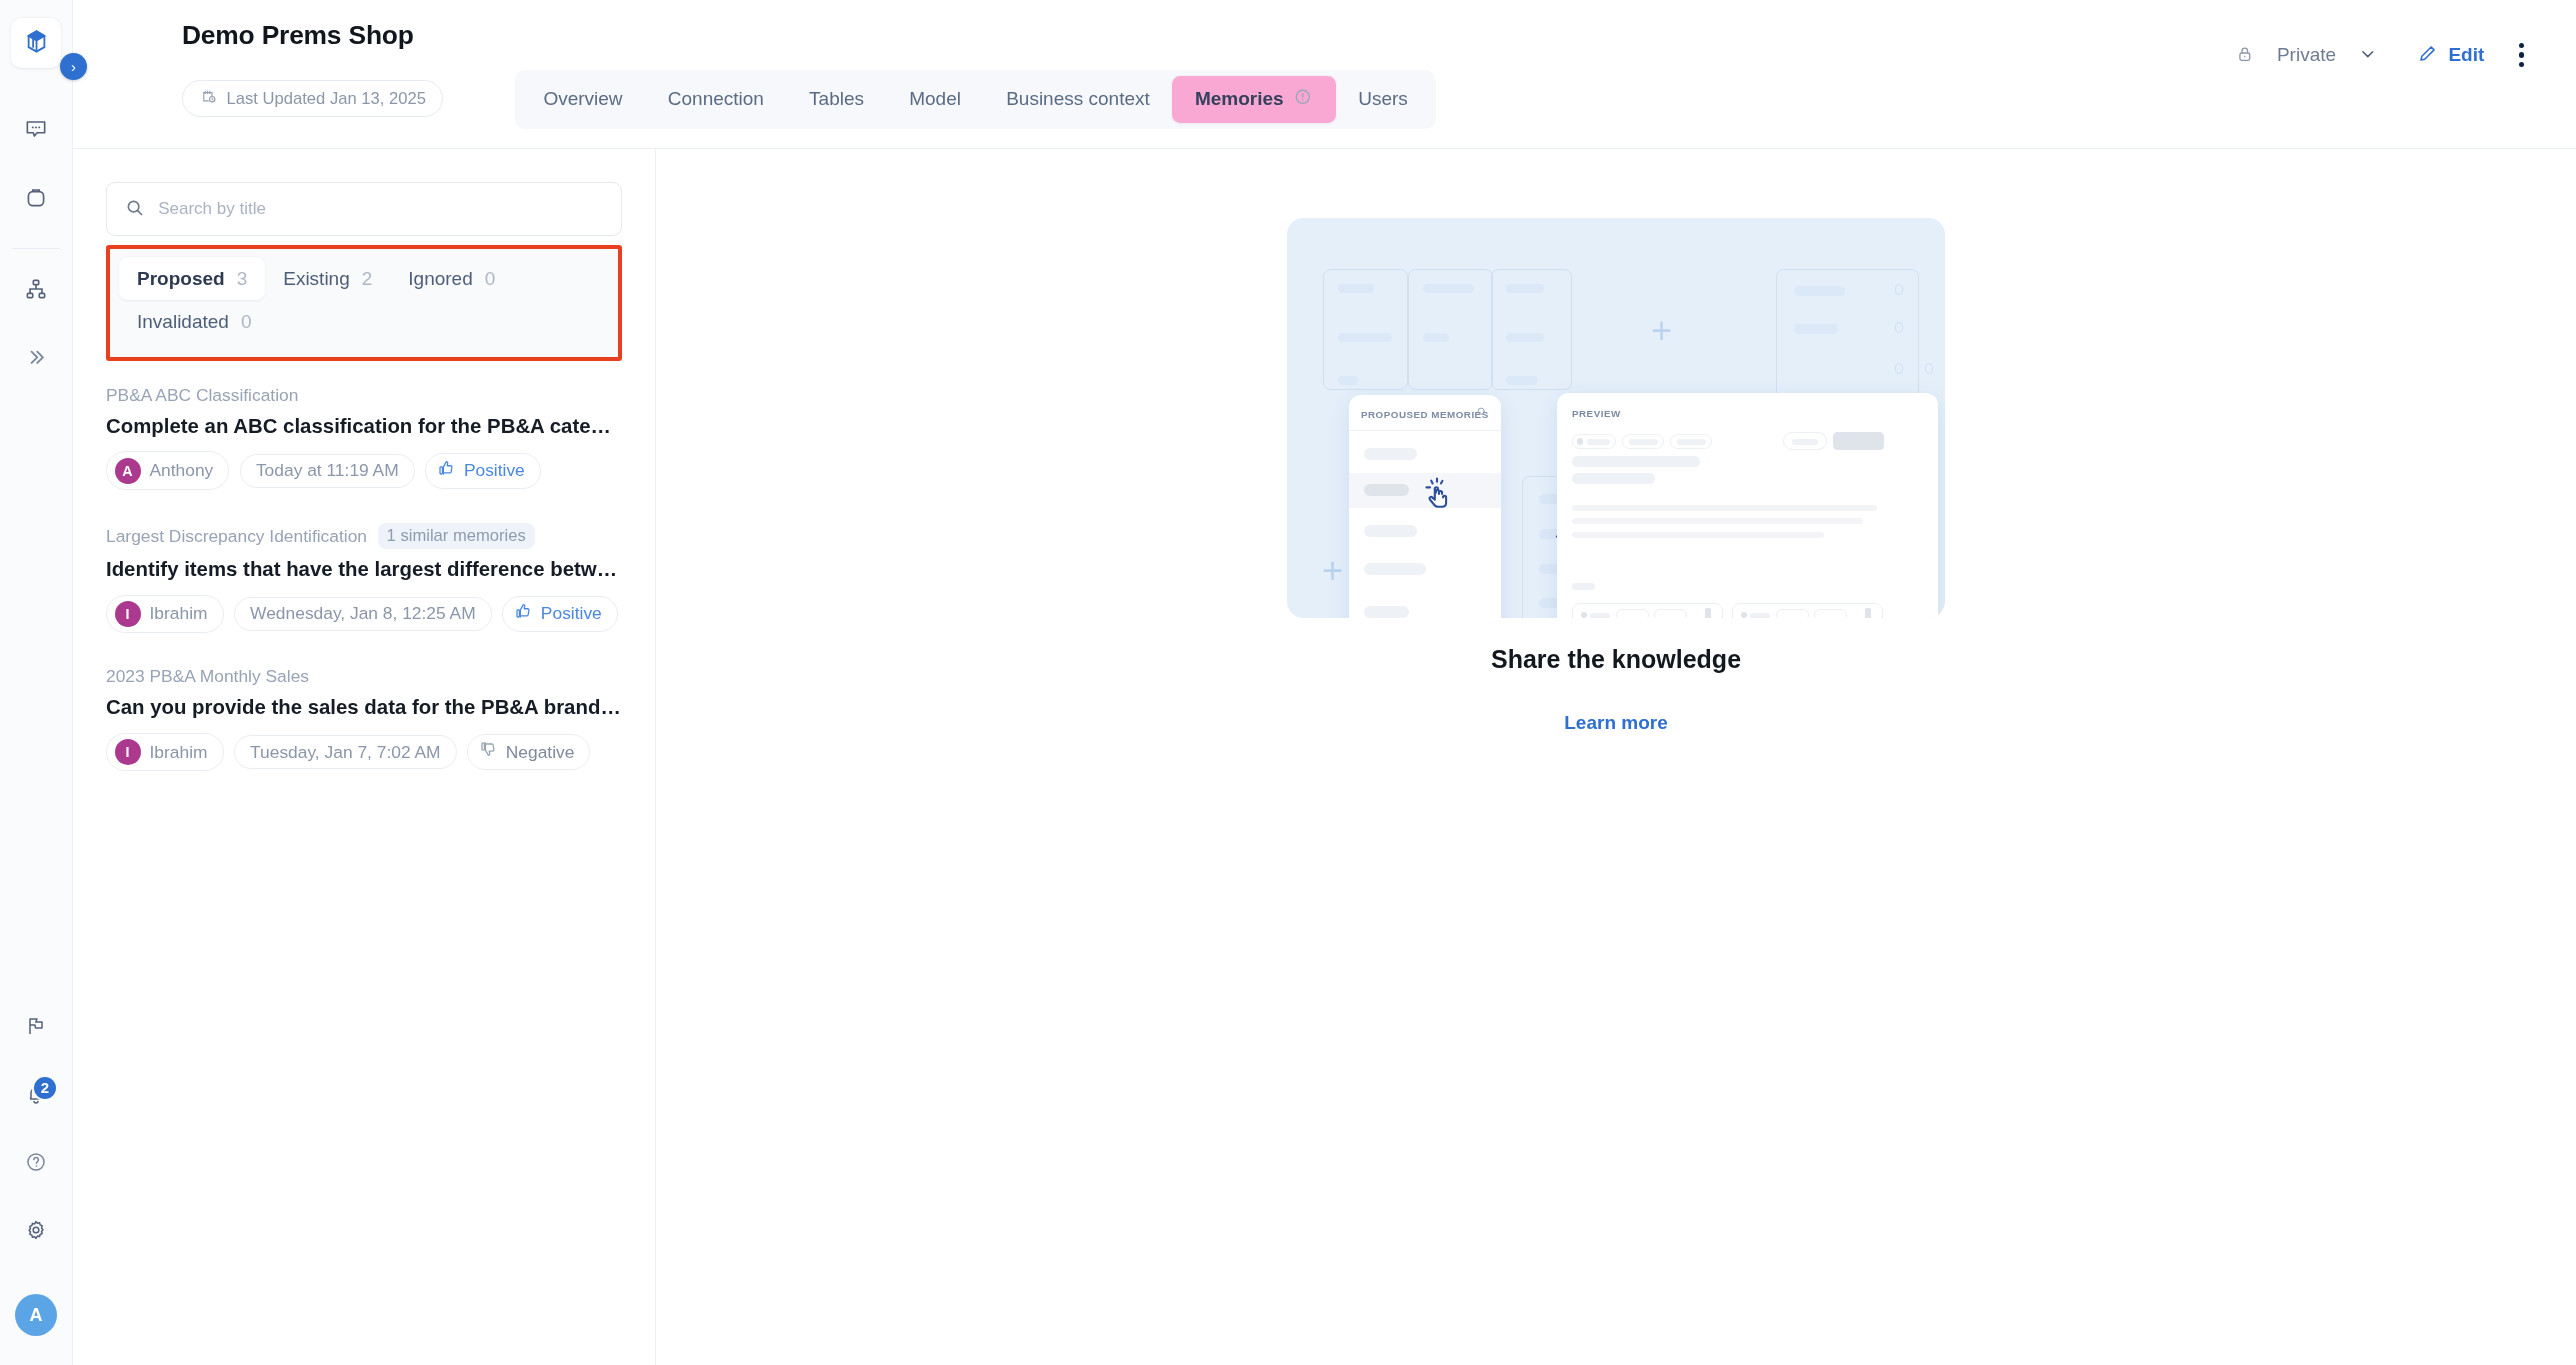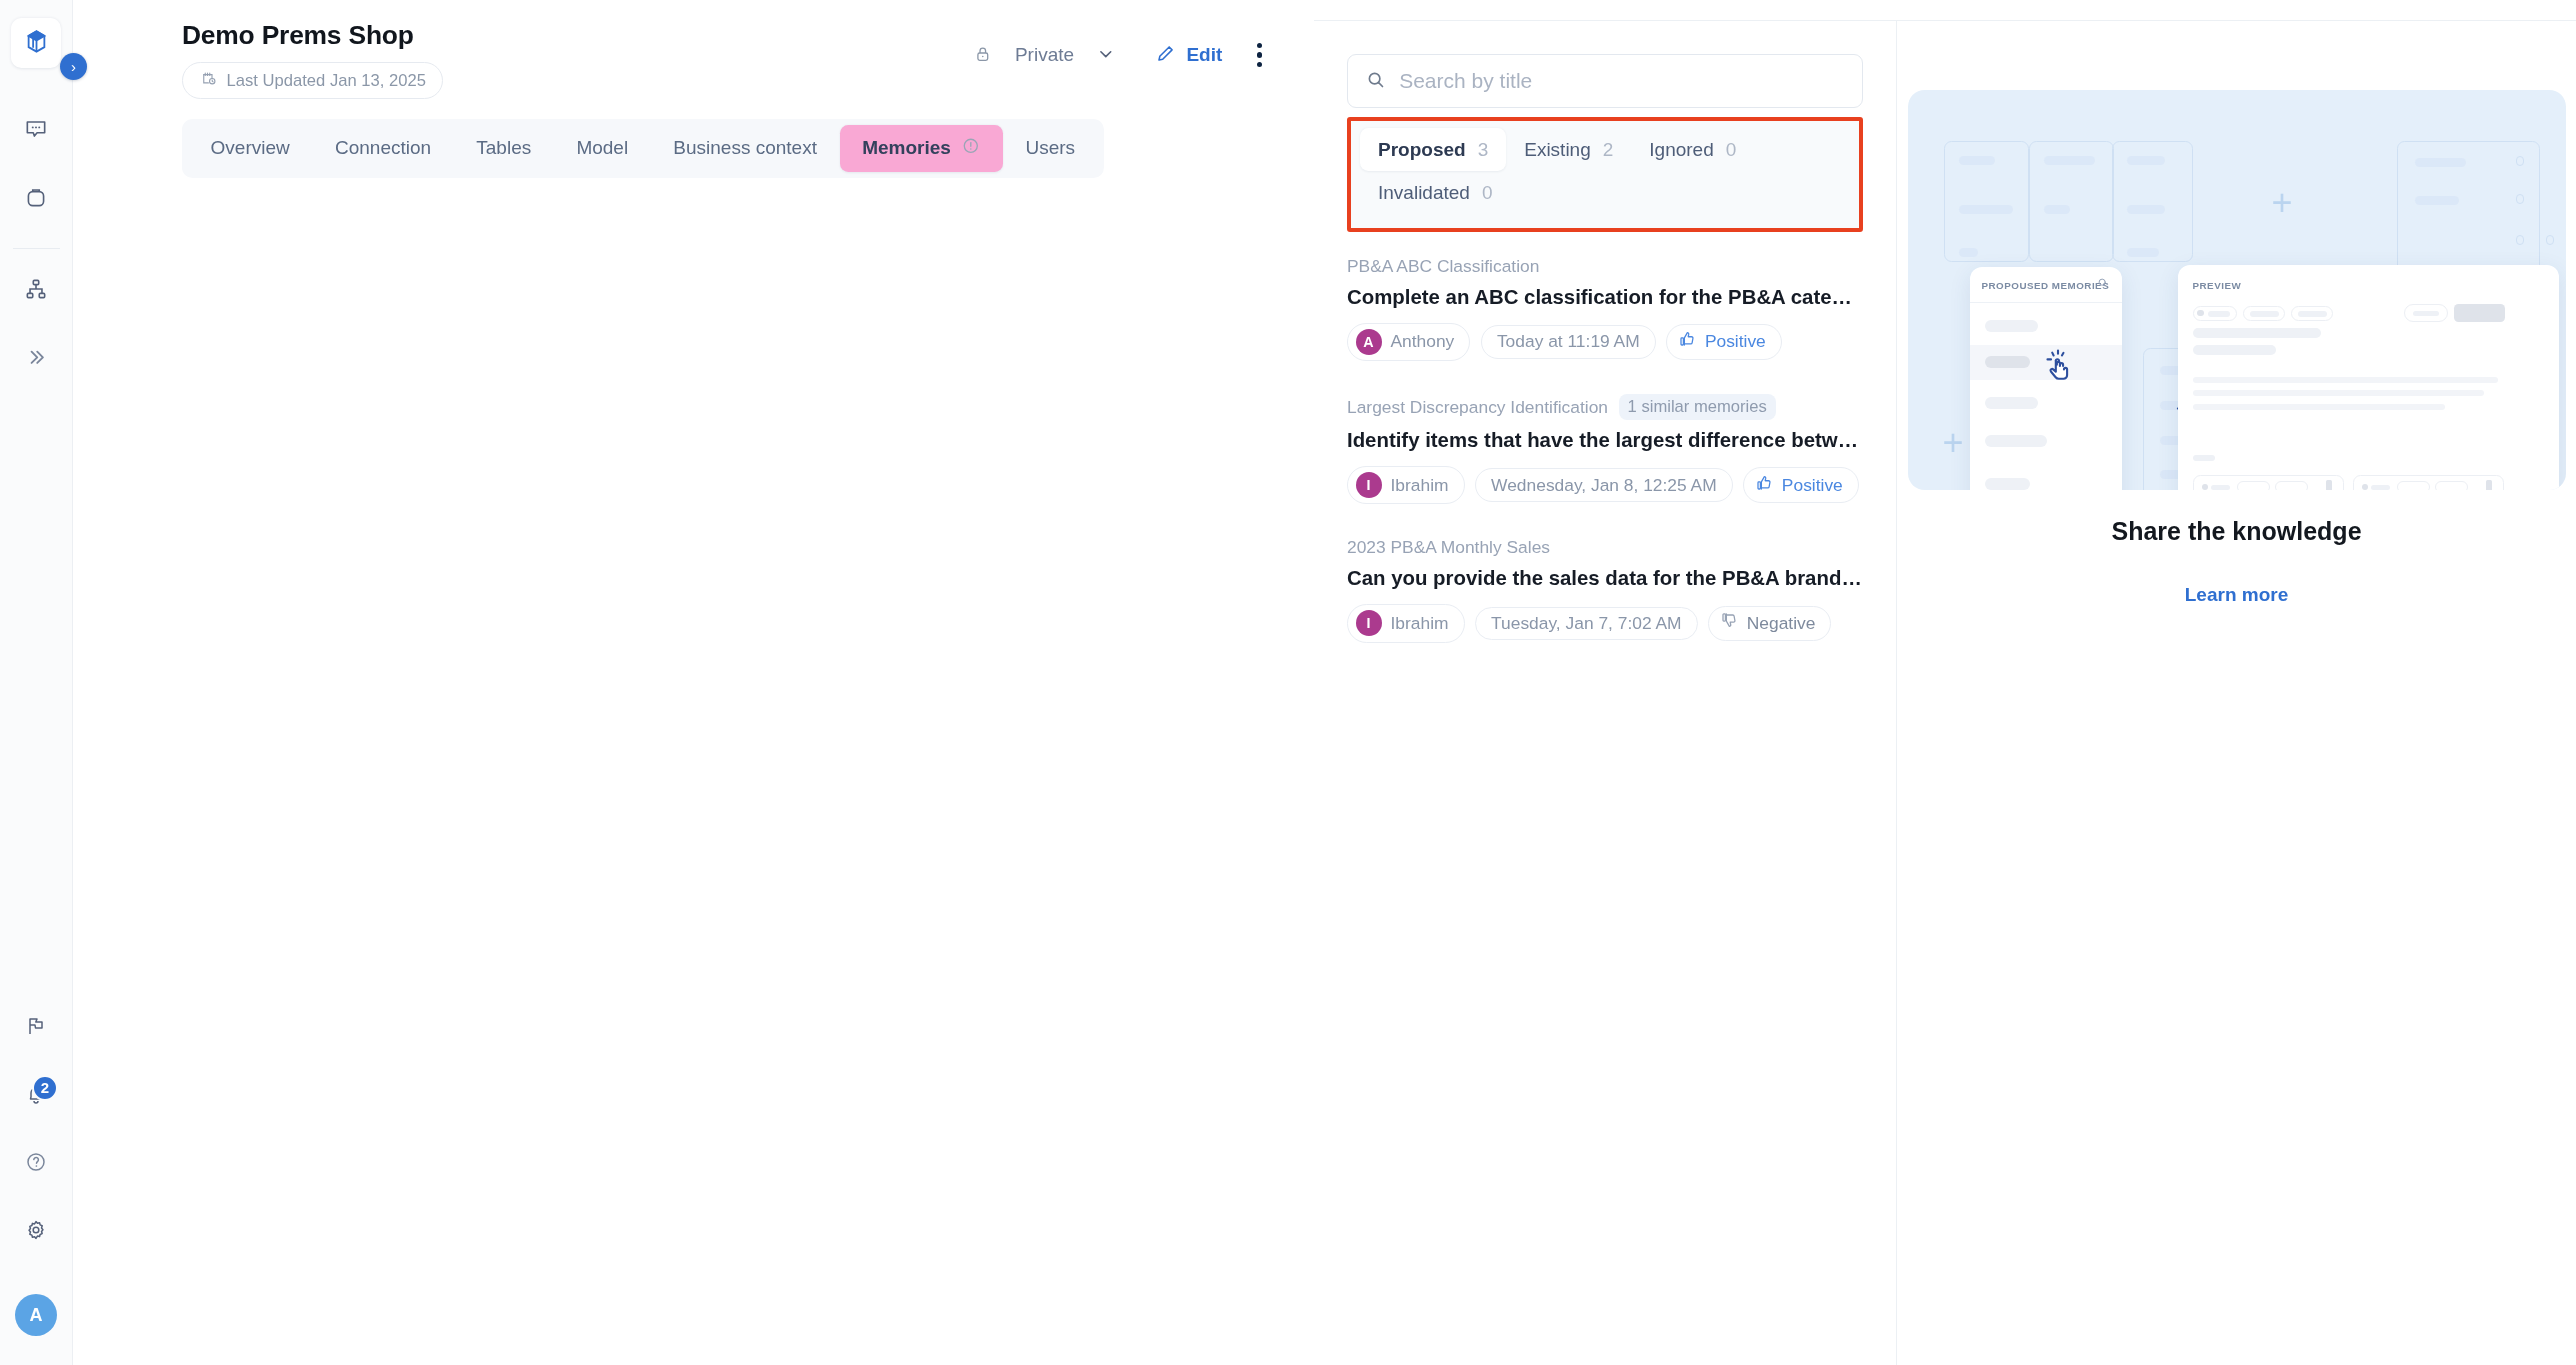--- a/index.html
+++ b/index.html
@@ -44,21 +44,21 @@
     display:flex; align-items:center; justify-content:center;
     border: 2.3px solid #fafbfc;
   }
   .avatar-rail {
     width: 42px; height: 42px; border-radius: 50%;
     background: #5ba4e5; color:#fff; font-size: 18px; font-weight: 700;
     display:flex; align-items:center; justify-content:center; cursor:pointer;
   }
 
   
-  .main { flex: 1; display: flex; flex-direction: row; min-width: 0; }
+  .main { flex: 1; display: flex; flex-direction: column; min-width: 0; }
 
   .header { padding: 21px 41px 0 41px; position: relative; }
   .title-row { display: flex; align-items: flex-start; }
   .page-title {
     font-size: 26.4px; font-weight: 700; color: #11161d; letter-spacing: -0.2px;
     line-height: 1.1; padding-left: 68px;
   }
   .header-actions {
     position: absolute; right: 41px; top: 35px;
     display: flex; align-items: center; gap: 0;
@@ -104,21 +104,21 @@
     border-right: 1.5px solid #ecf0f4;
     padding: 33px 33px 0 33px;
     display:flex; flex-direction: column;
   }
   .search-box {
     display:flex; align-items:center; gap: 13.6px;
     border: 1.5px solid #e3e8ef; border-radius: 9px;
     height: 54px; padding: 0 16.6px; background:#fff;
   }
   .search-box input {
-    border: none; outline: none; font-size: 21px; color:#3c485c;
+    border: none; outline: none; font-size: 17px; color:#3c485c;
     background: transparent; width: 100%;
     font-family: "Liberation Sans", sans-serif;
   }
   .search-box input::placeholder { color: #aab3c2; }
 
   .filters-highlight {
     border: 4.5px solid #e8401f; border-radius: 3px;
     margin-top: 9px; padding: 0;
   }
   .filters {

